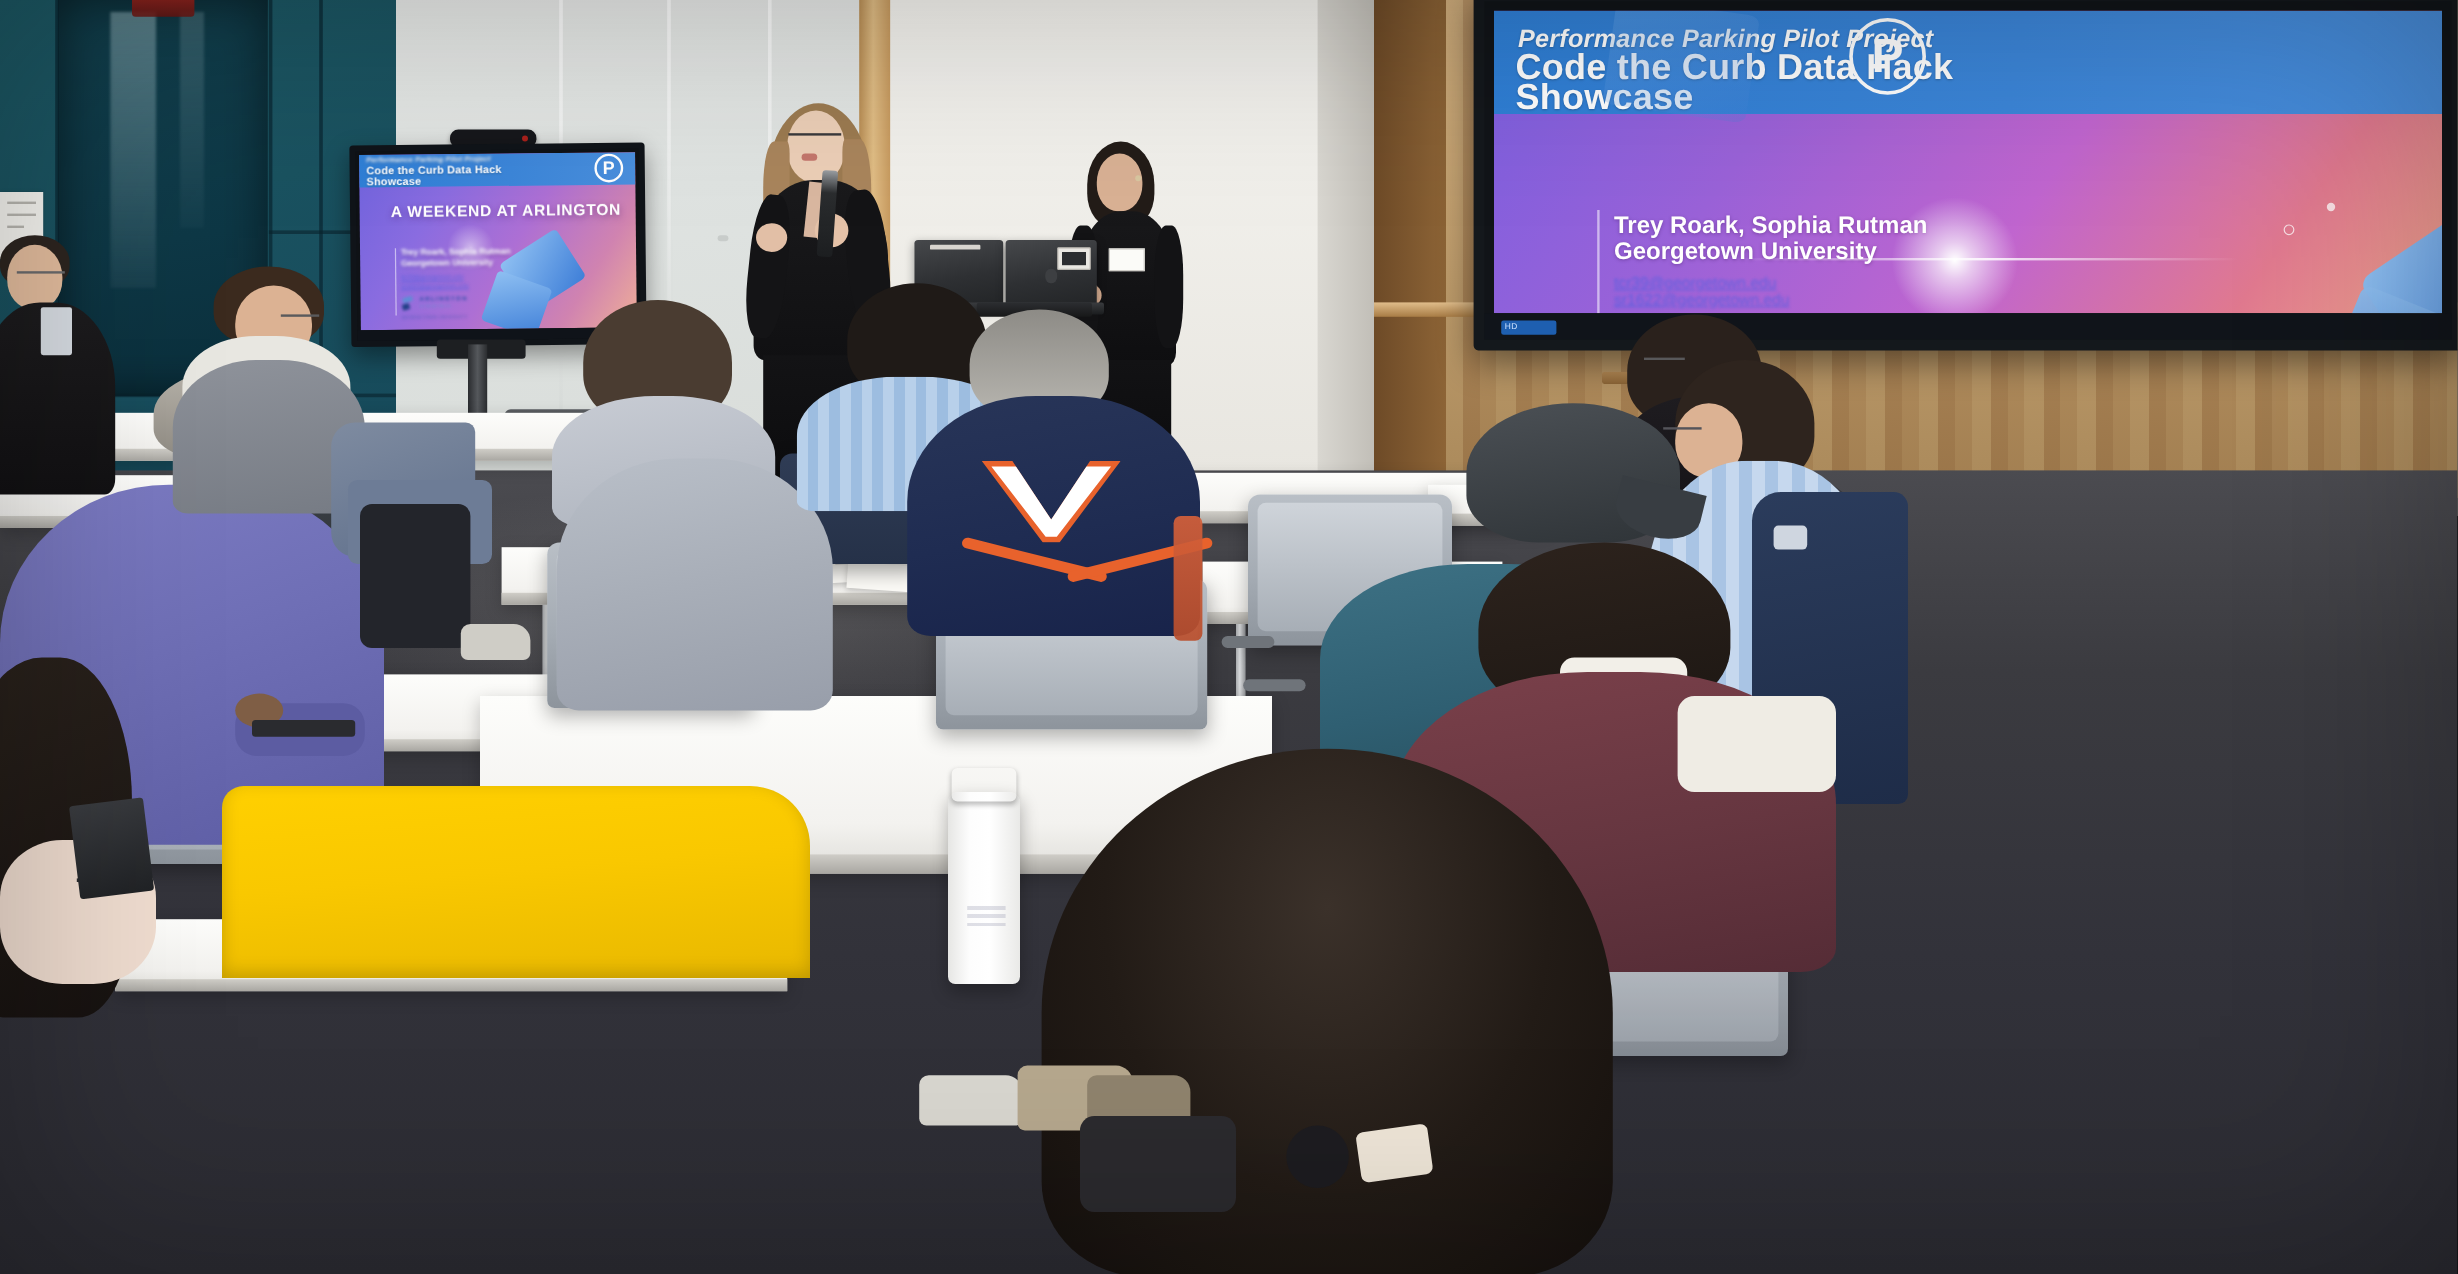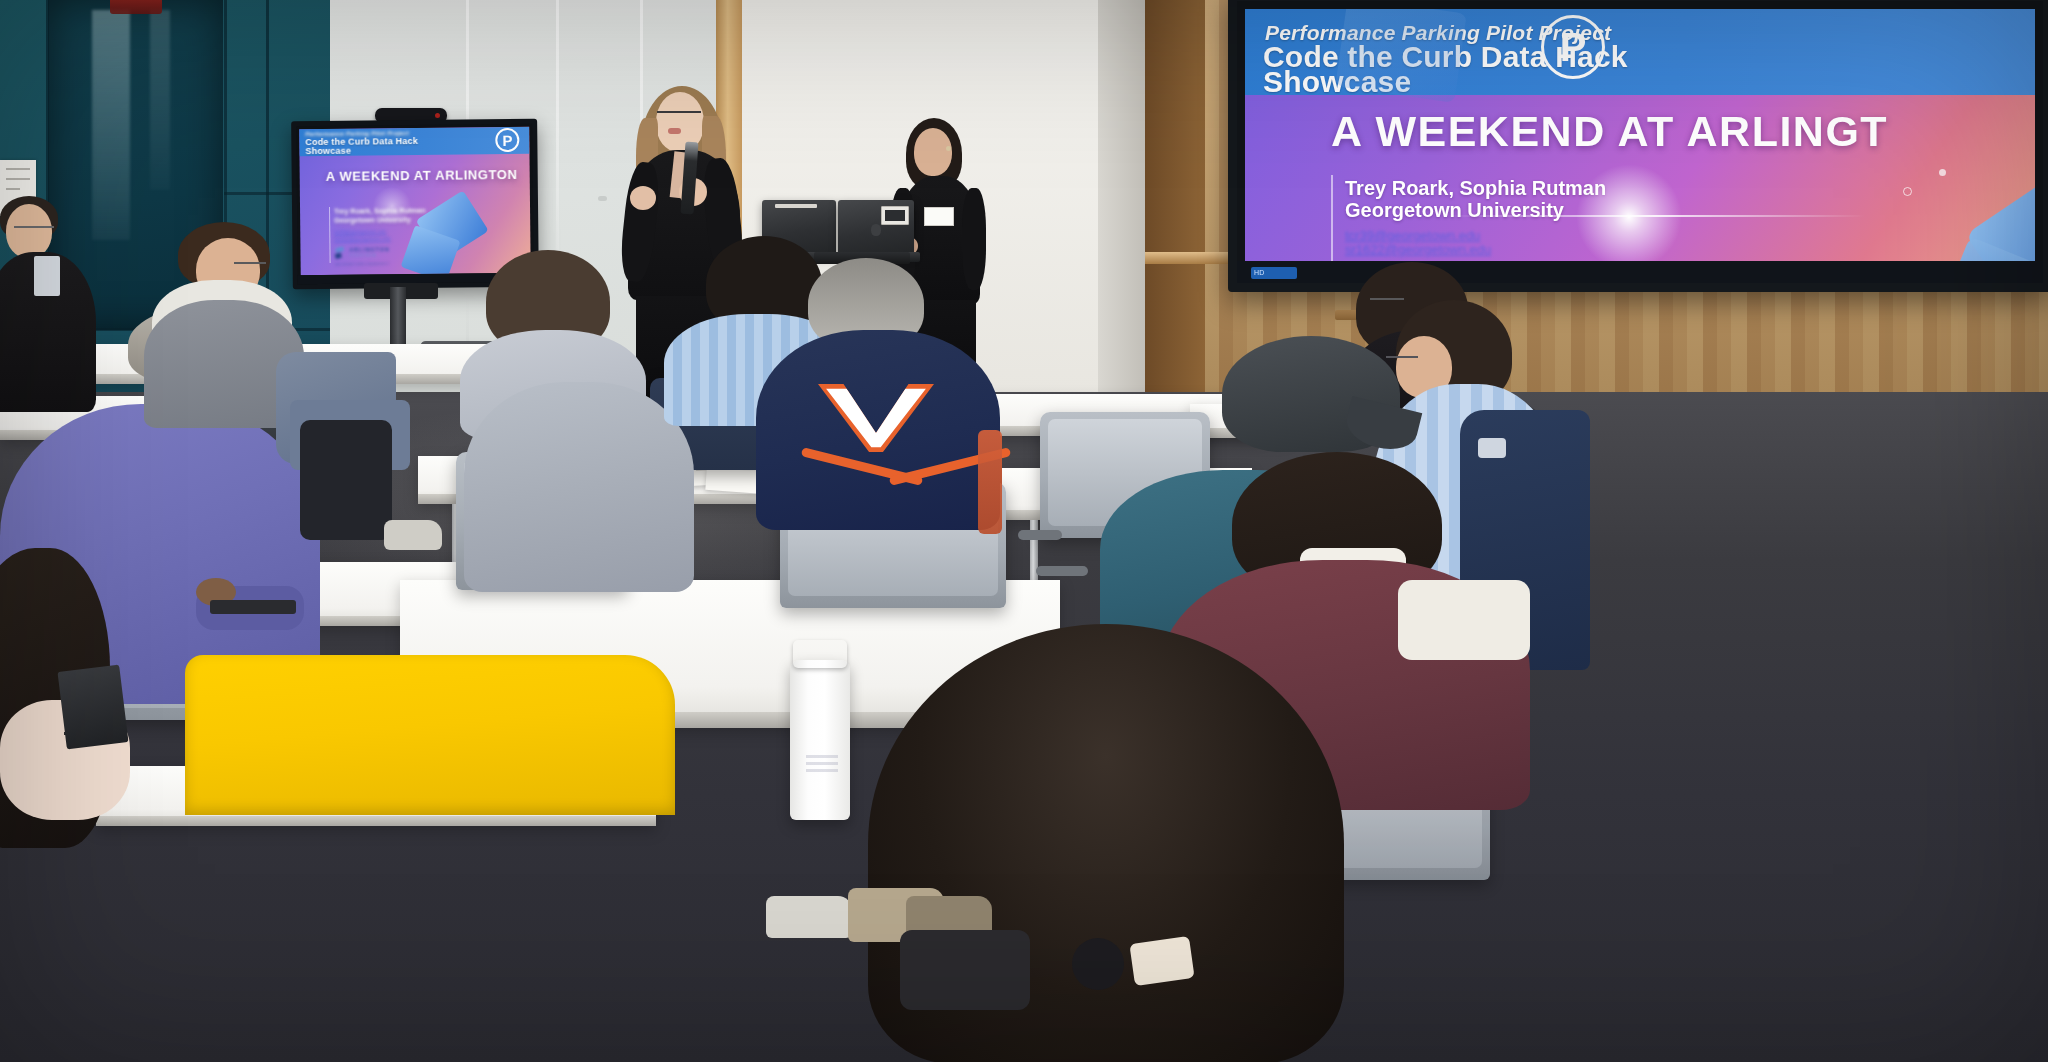--- a/index.html
+++ b/index.html
@@ -230,21 +230,20 @@
   <div class="tv-right">
     <div class="panel">
       <div class="slide-band" style="height:86px"></div>
       <div class="slide-pretitle" style="position:absolute;left:20px;top:12px;font-size:21px">Performance Parking Pilot Project</div>
       <div class="slide-title2" style="position:absolute;left:18px;top:33px;font-size:30px">Code the Curb Data Hack</div>
       <div class="slide-title2" style="position:absolute;left:18px;top:58px;font-size:30px">Showcase</div>
       <div class="p-badge" style="left:296px;top:6px;width:64px;height:64px;font-size:40px">P</div>
 
       <div class="tile" style="left:96px;top:-4px;width:120px;height:90px;opacity:.22;transform:rotate(8deg)"></div>
 
-      <div class="slide-head" style="left:86px;top:98px;font-size:43px">A WEEKEND AT ARLINGT</div>
 
       <div class="slide-rule" style="left:86px;top:166px;height:118px"></div>
       <div class="slide-authors" style="left:100px;top:166px;font-size:20px">Trey Roark, Sophia Rutman</div>
       <div class="slide-authors" style="left:100px;top:188px;font-size:20px">Georgetown University</div>
       <div class="slide-links softer" style="left:100px;top:218px;font-size:13px">tcr39@georgetown.edu</div>
       <div class="slide-links softer" style="left:100px;top:232px;font-size:13px">sr1622@georgetown.edu</div>
 
       <div class="flare" style="left:324px;top:148px;width:120px;height:120px"></div>
       <div class="flare-bar" style="left:200px;top:206px;width:420px"></div>
       <div class="dot" style="left:694px;top:160px;width:7px;height:7px"></div>

